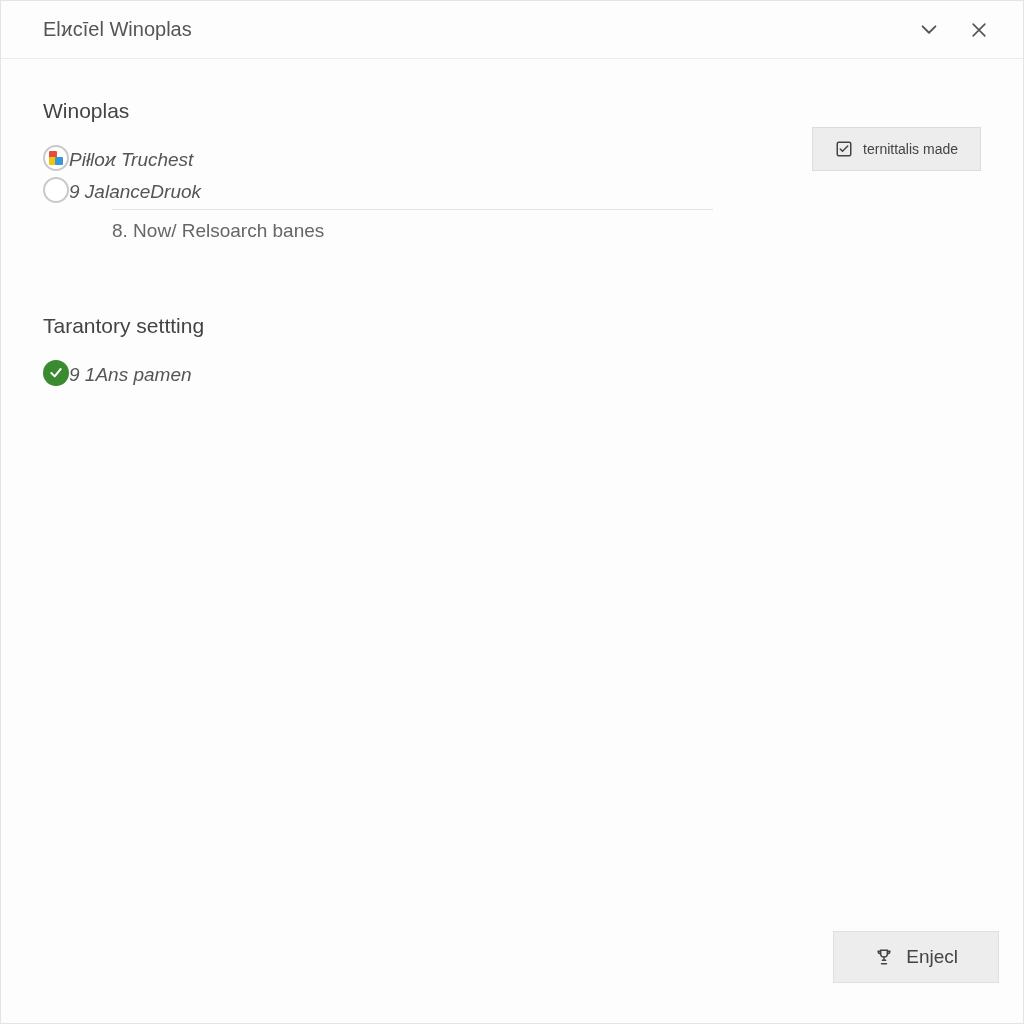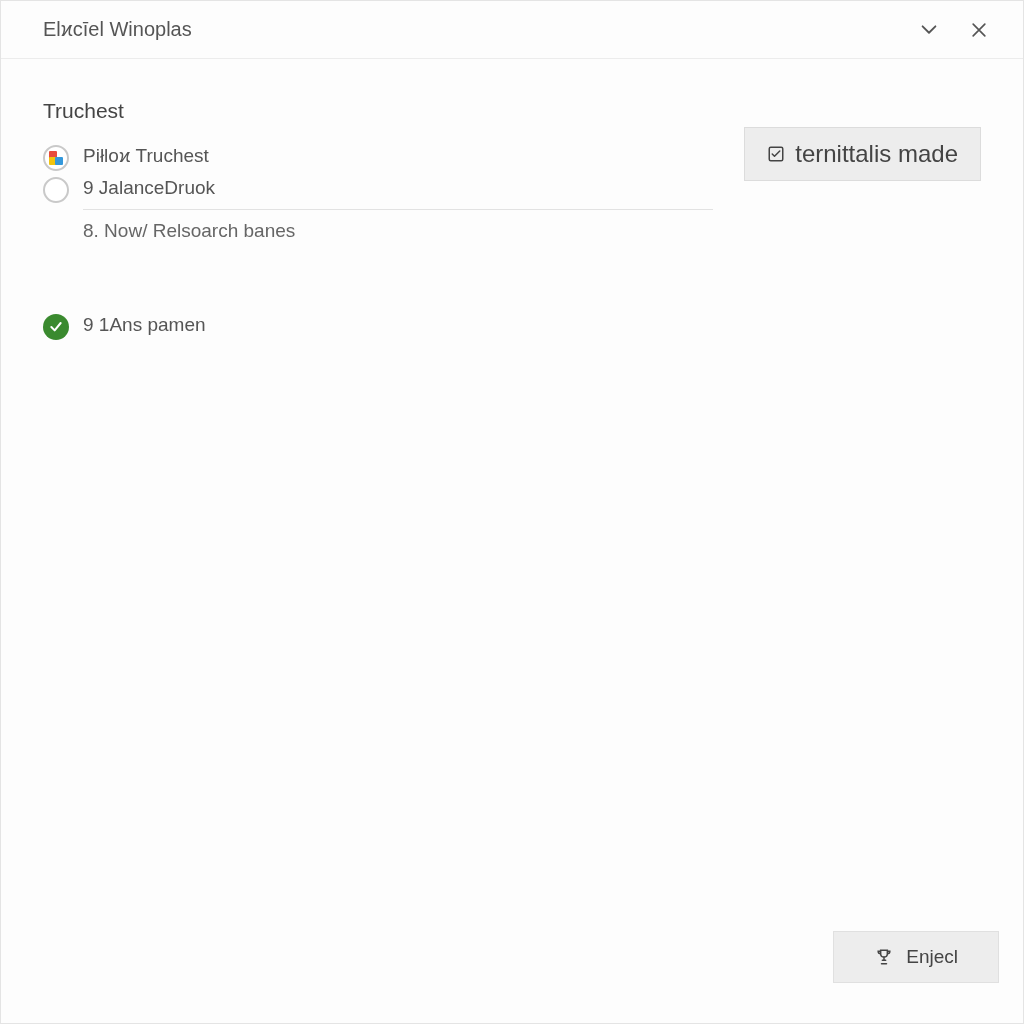--- a/index.html
+++ b/index.html
@@ -44,23 +44,23 @@
     position: relative;
   }
   .section-title {
     color: #444;
     font-size: 21px;
     font-weight: 500;
     margin-bottom: 22px;
   }
   .item-row {
     display: flex;
-    align-items: flex-start;
-    gap: 14px;
+    align-items: flex-end;
     margin-bottom: 6px;
+    font-style: italic;
   }
   .radio-circle {
     width: 26px;
     height: 26px;
     border-radius: 50%;
     border: 2px solid #c9c9c9;
     background: #fff;
     flex-shrink: 0;
   }
   .color-icon {
@@ -107,31 +107,32 @@
   }
   .sub-area {
     margin-left: 40px;
     width: 630px;
   }
   .sub-line {
     border-top: 1px solid #e2e2e2;
     padding-top: 10px;
     color: #666;
     font-size: 19px;
+    margin-left: 29px;
   }
   .section-gap { height: 72px; }
   .side-btn {
     position: absolute;
     top: 68px;
     right: 42px;
     background: #ededed;
     border: 1px solid #dcdcdc;
     padding: 12px 22px;
     color: #444;
-    font-size: 24px;
+    font-size: 14px;
     display: flex;
     align-items: center;
     gap: 10px;
     cursor: pointer;
   }
   .footer {
     display: flex;
     justify-content: flex-end;
     padding: 0 24px 40px 0;
   }
@@ -168,40 +169,41 @@
   <div class="content">
 
     <div class="side-btn">
       <svg width="18" height="18" viewBox="0 0 24 24">
         <rect x="3" y="3" width="18" height="18" rx="2" stroke="#444" stroke-width="2" fill="none"></rect>
         <path d="M7 12l3 3 7-7" stroke="#444" stroke-width="2" fill="none" stroke-linecap="round" stroke-linejoin="round"></path>
       </svg>
       <span>ternittalis made</span>
     </div>
 
-    <div class="section-title">Truchest</div>
+    <div class="section-title">Winoplas</div>
 
     <div class="item-row">
       <div class="color-icon">
           <span class="y"></span>
         </div>
       <div class="item-label">Piłloϰ Truchest</div>
     </div>
 
     <div class="item-row">
       <div class="radio-circle"></div>
       <div class="item-label">9 JalanceDruok</div>
     </div>
 
     <div class="sub-area">
       <div class="sub-line">8. Now/ Relsoarch banes</div>
     </div>
 
     <div class="section-gap"></div>
 
+    <div class="section-title">Tarantory settting</div>
 
     <div class="item-row">
       <div class="check-circle">
         <svg width="16" height="16" viewBox="0 0 24 24">
           <path d="M5 12l5 5 9-11" stroke="#fff" stroke-width="3" fill="none" stroke-linecap="round" stroke-linejoin="round"></path>
         </svg>
       </div>
       <div class="item-label">9 1Ans pamen</div>
     </div>
 

